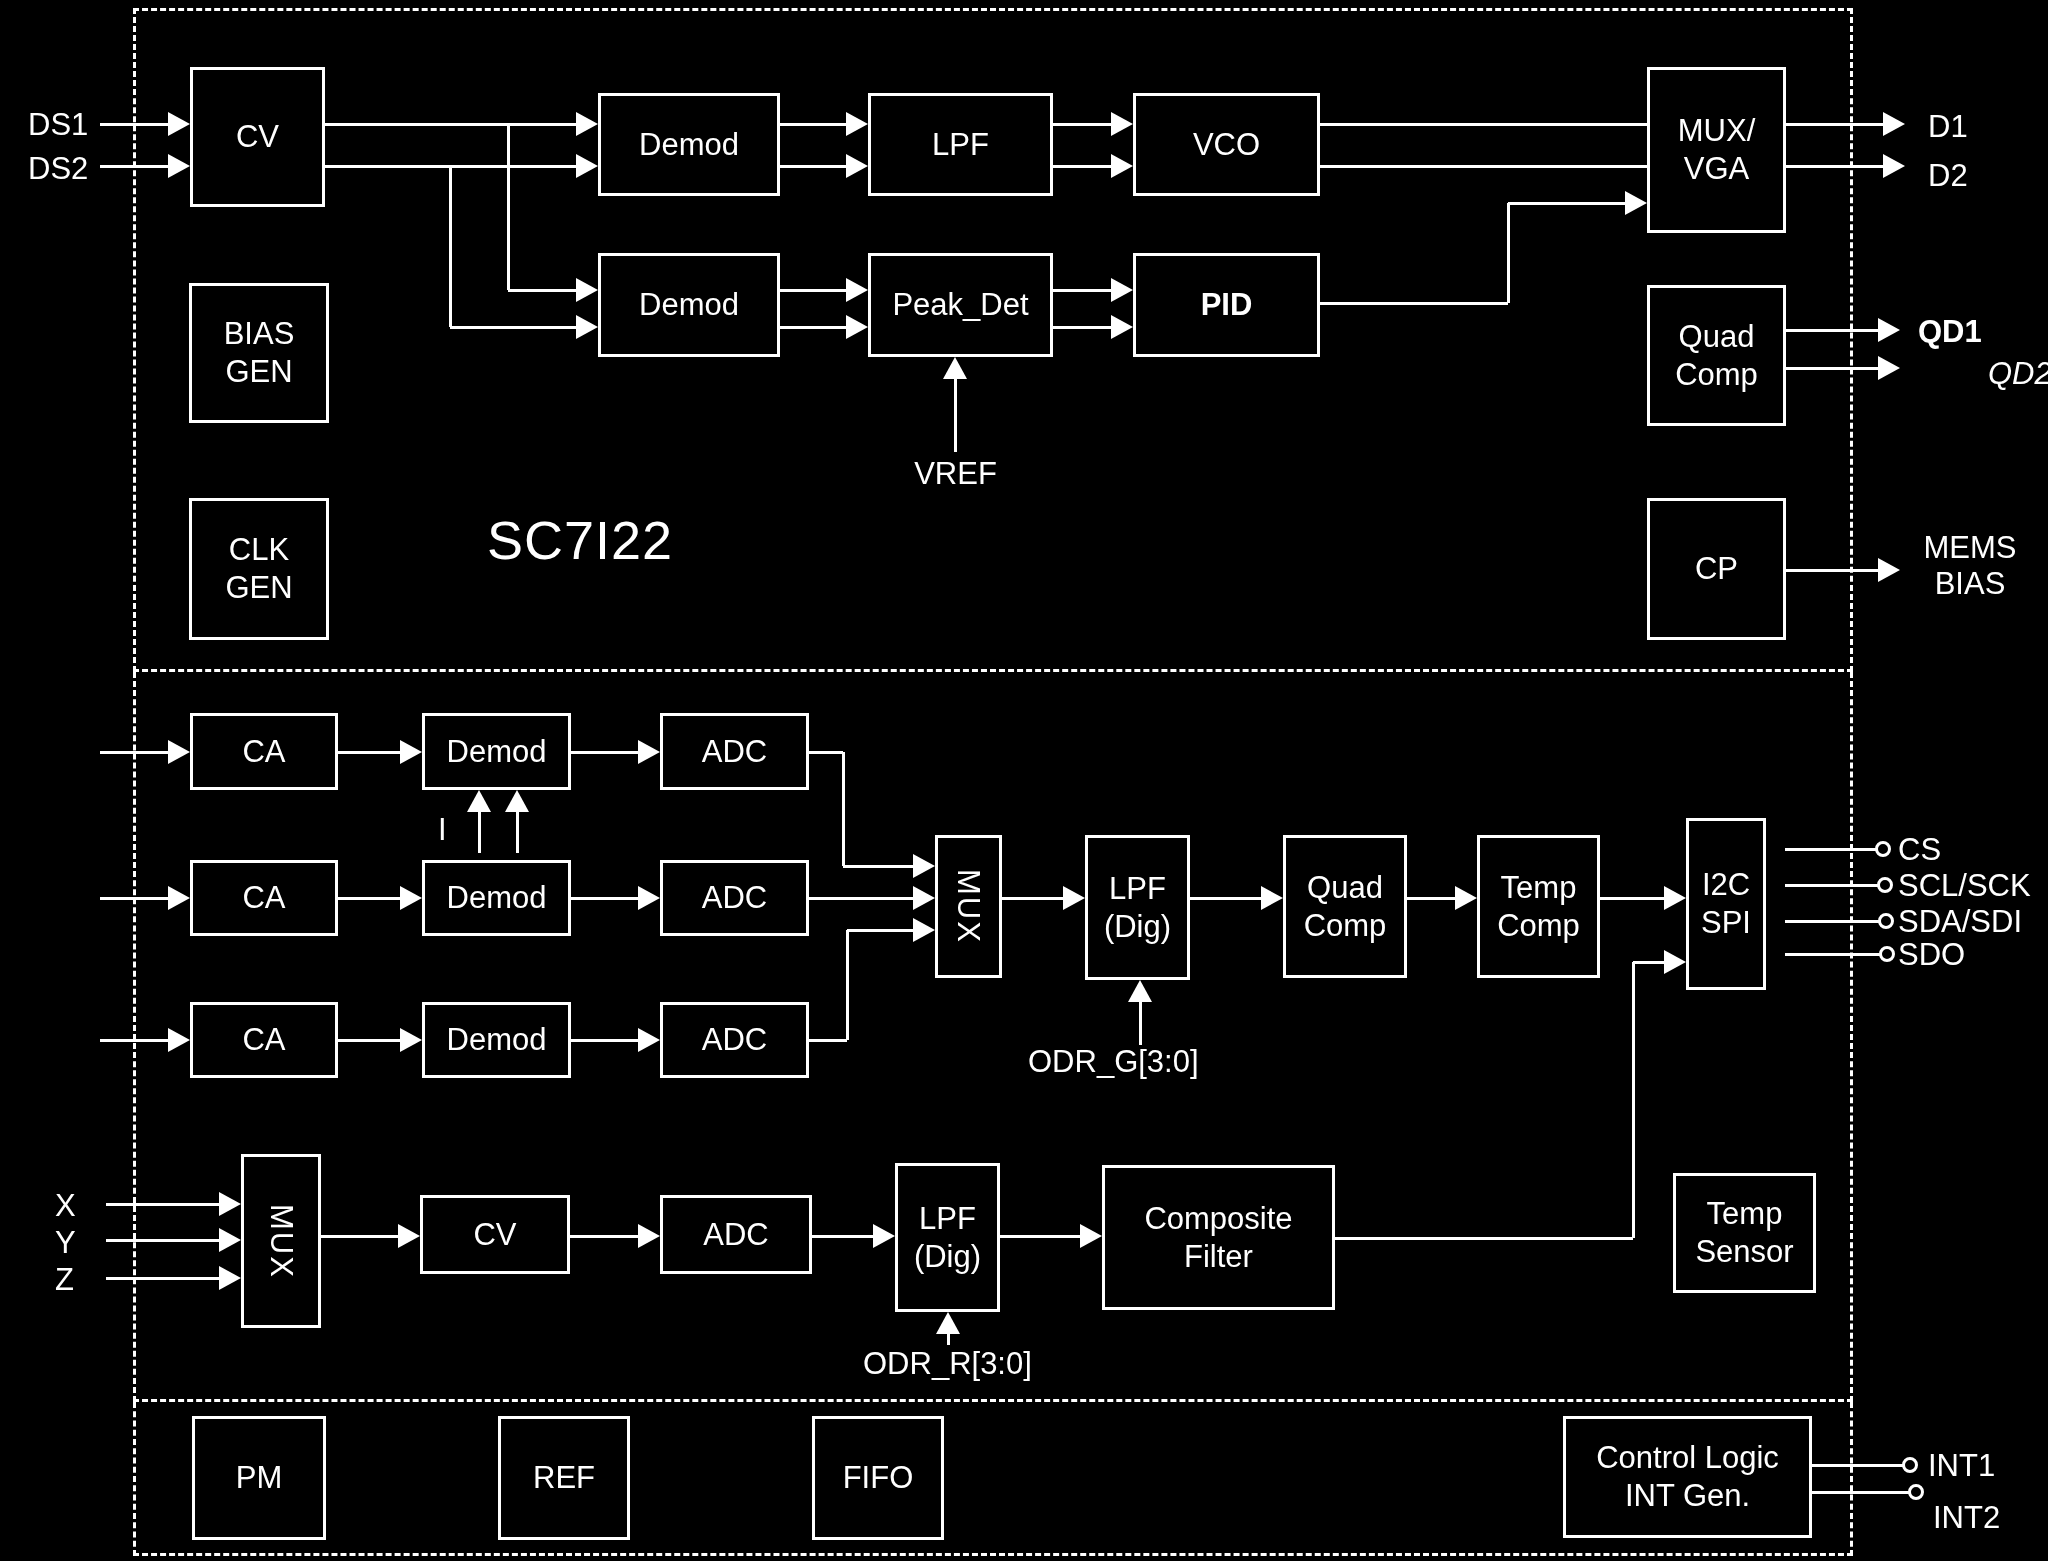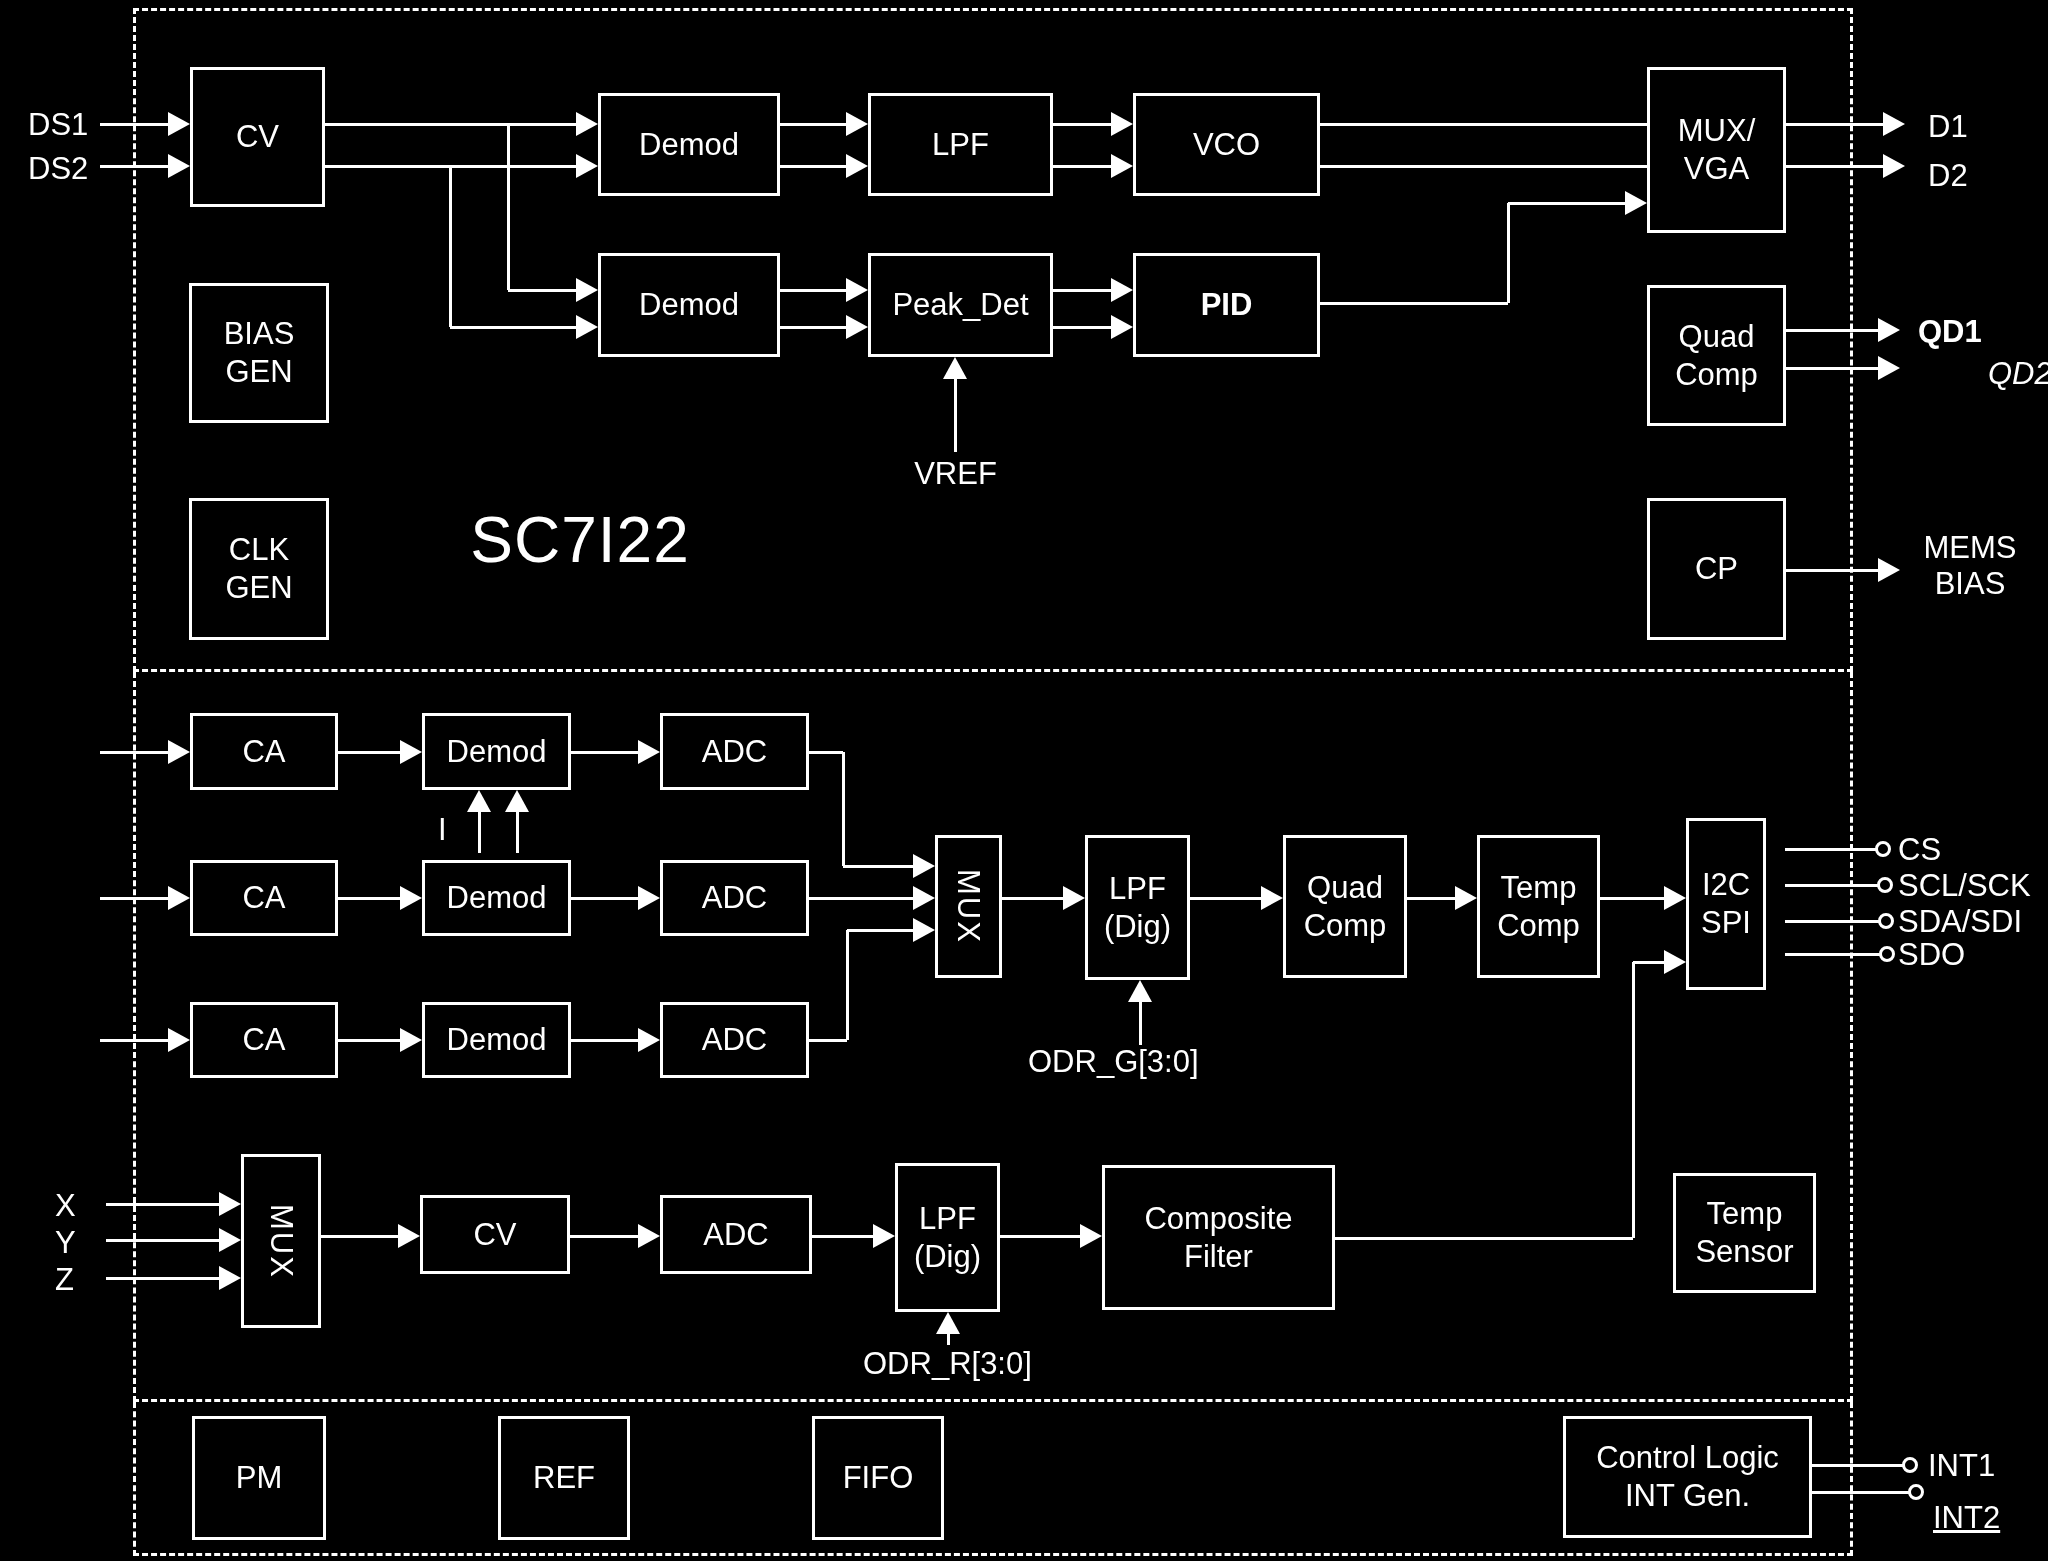--- a/index.html
+++ b/index.html
@@ -8,21 +8,21 @@
   .sect{position:absolute;border:3px dashed #fff;box-sizing:border-box;}
   #sect-drive{left:133px;top:8px;width:1720px;height:664px;}
   #sect-sense{left:133px;top:672px;width:1720px;height:730px;border-top:none;}
   #sect-digital{left:133px;top:1402px;width:1720px;height:154px;border-top:none;}
   .block{position:absolute;border:3px solid #fff;box-sizing:border-box;display:flex;
          align-items:center;justify-content:center;text-align:center;
          font-size:31px;line-height:1.22;white-space:pre-line;}
   .vtext{writing-mode:vertical-rl;letter-spacing:2px;}
   .lbl{position:absolute;font-size:31px;line-height:36px;white-space:pre-line;}
   .ctr{text-align:center;}
-  #l-title{font-size:64px;line-height:64px;letter-spacing:1px;}
+  #l-title{font-size:54px;line-height:64px;letter-spacing:1px;}
   .wl{position:absolute;background:#fff;}
   .ar{position:absolute;width:0;height:0;border-top:12px solid transparent;
       border-bottom:12px solid transparent;border-left:22px solid #fff;}
   .au{position:absolute;width:0;height:0;border-left:12px solid transparent;
       border-right:12px solid transparent;border-bottom:22px solid #fff;}
   .pc{position:absolute;width:10px;height:10px;border:3px solid #fff;border-radius:50%;
       background:#000;}
   
   #b-cv-drive{left:190px;top:67px;width:135px;height:140px;}
   #b-bias-gen{left:189px;top:283px;width:140px;height:140px;}
@@ -67,21 +67,21 @@
   #l-x{left:55px;top:1188px;}    #l-y{left:55px;top:1225px;}   #l-z{left:55px;top:1262px;}
   #l-d1{left:1928px;top:109px;}  #l-d2{left:1928px;top:158px;}
   #l-qd1{left:1918px;top:314px;font-weight:bold;} #l-qd2{left:1988px;top:356px;font-style:italic;}
   #l-mems-bias{left:1895px;top:530px;width:150px;}
   #l-vref{left:903px;top:456px;width:105px;}
   #l-i-signal{left:438px;top:812px;}
   #l-odr-g{left:1028px;top:1044px;}
   #l-odr-r{left:863px;top:1346px;}
   #l-cs{left:1898px;top:832px;}  #l-scl-sck{left:1898px;top:868px;}
   #l-sda-sdi{left:1898px;top:904px;} #l-sdo{left:1898px;top:937px;}
-  #l-int1{left:1928px;top:1448px;} #l-int2{left:1933px;top:1500px;text-decoration:underline;}
+  #l-int1{left:1928px;top:1448px;} #l-int2{left:1933px;top:1500px;}
 </style>
 </head>
 <body>
 
 <div id="canvas">
 
   <div class="sect" id="sect-drive"></div>
   <div class="sect" id="sect-sense"></div>
   <div class="sect" id="sect-digital"></div>
 

